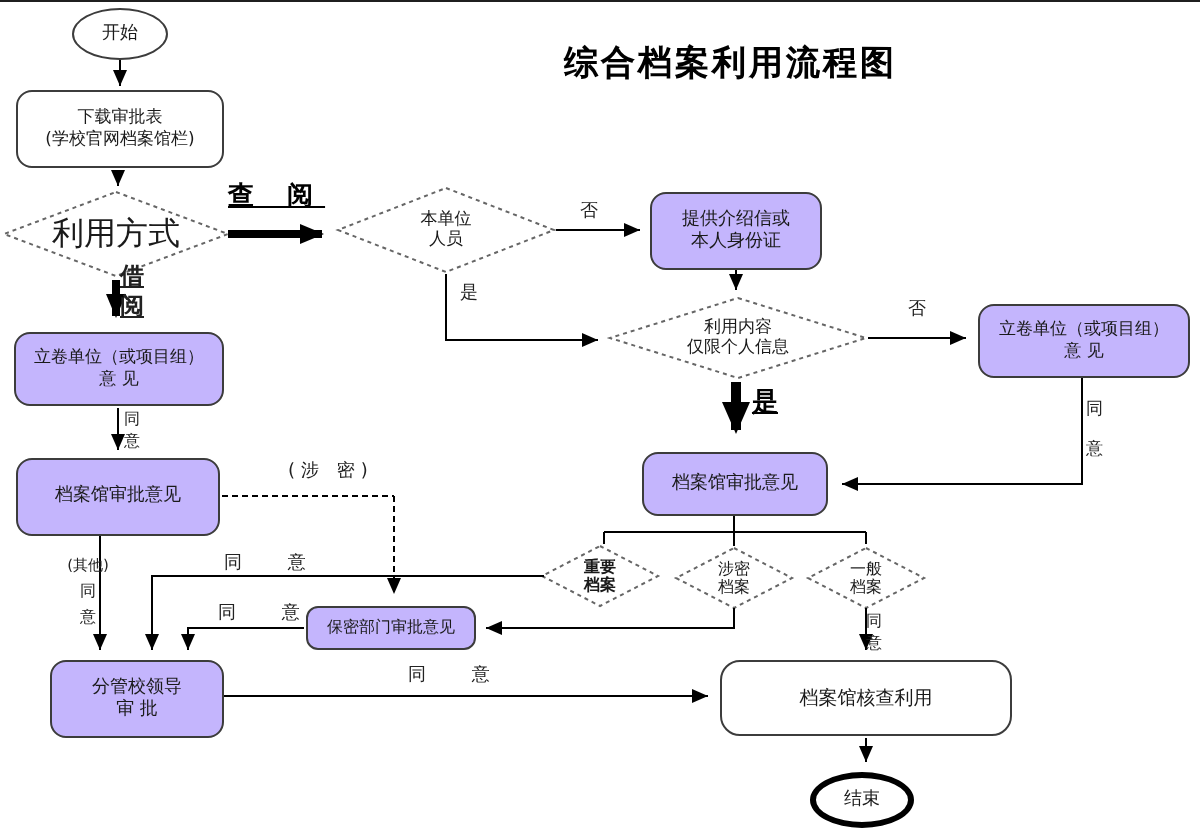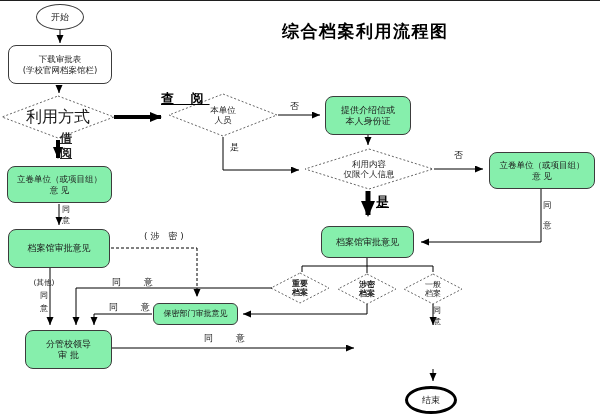--- a/index.html
+++ b/index.html
@@ -12,21 +12,21 @@
     position:absolute;left:282px;top:19px;font-size:17px;font-weight:600;
     letter-spacing:1.5px;color:#000;white-space:nowrap;
   }
   .wires{position:absolute;left:0;top:0;width:600px;height:418px;}
   .node{
     position:absolute;box-sizing:border-box;display:flex;flex-direction:column;
     align-items:center;justify-content:center;text-align:center;
     font-size:9px;line-height:11px;color:#1a1a1a;z-index:2;
   }
   .rect{border:1px solid #3c3c3c;border-radius:8px;}
-  .gray{background:#86efac;}
+  .gray{background:#c4b5fd;}
   .white{background:#ffffff;}
   .ellipse{border:1px solid #3c3c3c;border-radius:50%;background:#fff;}
   .end-ring{border:3px solid #000;border-radius:50%;background:#fff;}
   .dtxt{
     position:absolute;display:flex;flex-direction:column;align-items:center;
     justify-content:center;text-align:center;z-index:2;color:#1a1a1a;
   }
   .fs85{font-size:8.5px;line-height:10.5px;}
   .fs8{font-size:8px;line-height:9.5px;}
   .lab{position:absolute;z-index:3;font-size:9px;line-height:10px;color:#222;white-space:nowrap;}
@@ -130,50 +130,53 @@
 
   <div class="node rect gray fs8" style="left:153px;top:302px;width:85px;height:22px;border-radius:6px;text-align:right;">
     <div>保密部门审批意见</div>
   </div>
 
   <div class="node rect gray" style="left:25px;top:329px;width:87px;height:39px;">
     <div>分管校领导</div>
     <div>审 批</div>
   </div>
 
+  <div class="node rect white" style="left:360px;top:329px;width:146px;height:38px;border-radius:10px;font-size:9.5px;">
+    <div>档案馆核查利用</div>
+  </div>
 
   <div class="node end-ring" style="left:405px;top:385px;width:52px;height:28px;">
     <div>结束</div>
   </div>
 
   <div class="dtxt fs85" style="left:183px;top:103px;width:80px;height:22px;">
     <div>本单位</div>
     <div>人员</div>
   </div>
   <div class="dtxt" style="left:16px;top:110px;width:84px;height:12px;">
     <div>利用方式</div>
   </div>
   <div class="dtxt fs85" style="left:309px;top:157px;width:120px;height:22px;">
     <div>利用内容</div>
     <div>仅限个人信息</div>
   </div>
   <div class="dtxt fs8" style="left:276px;top:277px;width:48px;height:20px;font-weight:bold;">
     <div>重要</div>
     <div>档案</div>
   </div>
-  <div class="dtxt fs8" style="left:343px;top:278px;width:48px;height:20px;font-weight:bold;">
+  <div class="dtxt fs8" style="left:343px;top:278px;width:48px;height:20px;">
     <div>涉密</div>
     <div>档案</div>
   </div>
   <div class="dtxt fs8" style="left:409px;top:278px;width:48px;height:20px;">
     <div>一般</div>
     <div>档案</div>
   </div>
 
-  <div class="lab bold-lab" style="left:114px;top:93px;letter-spacing:6px;margin-left:47px;">查 阅</div>
+  <div class="lab bold-lab" style="left:114px;top:93px;letter-spacing:6px;">查 阅</div>
 
   <div class="lab vcol" style="left:60px;top:130px;font-weight:bold;font-size:12px;line-height:15px;">
     <span style="text-decoration:underline;">借</span>
     <span style="text-decoration:underline;">阅</span>
   </div>
 
   <div class="lab" style="left:290px;top:100px;">否</div>
   <div class="lab" style="left:230px;top:141px;">是</div>
   <div class="lab" style="left:454px;top:149px;">否</div>
   <div class="lab bold-lab" style="left:376px;top:196px;">是</div>

